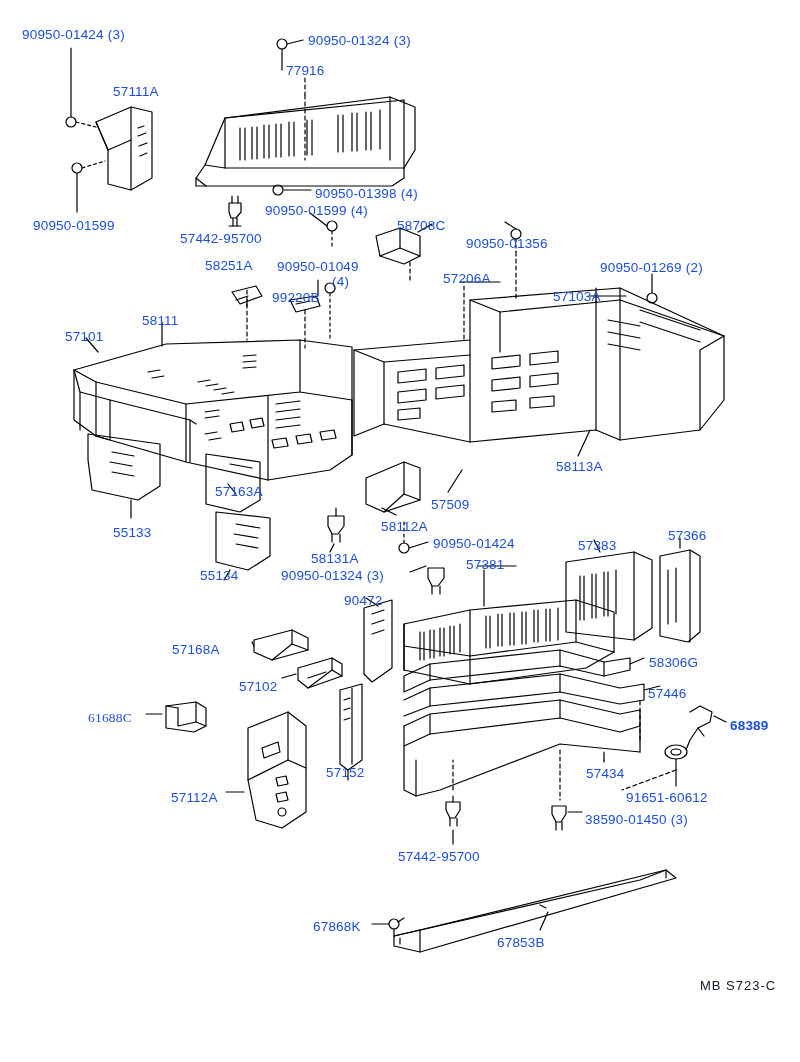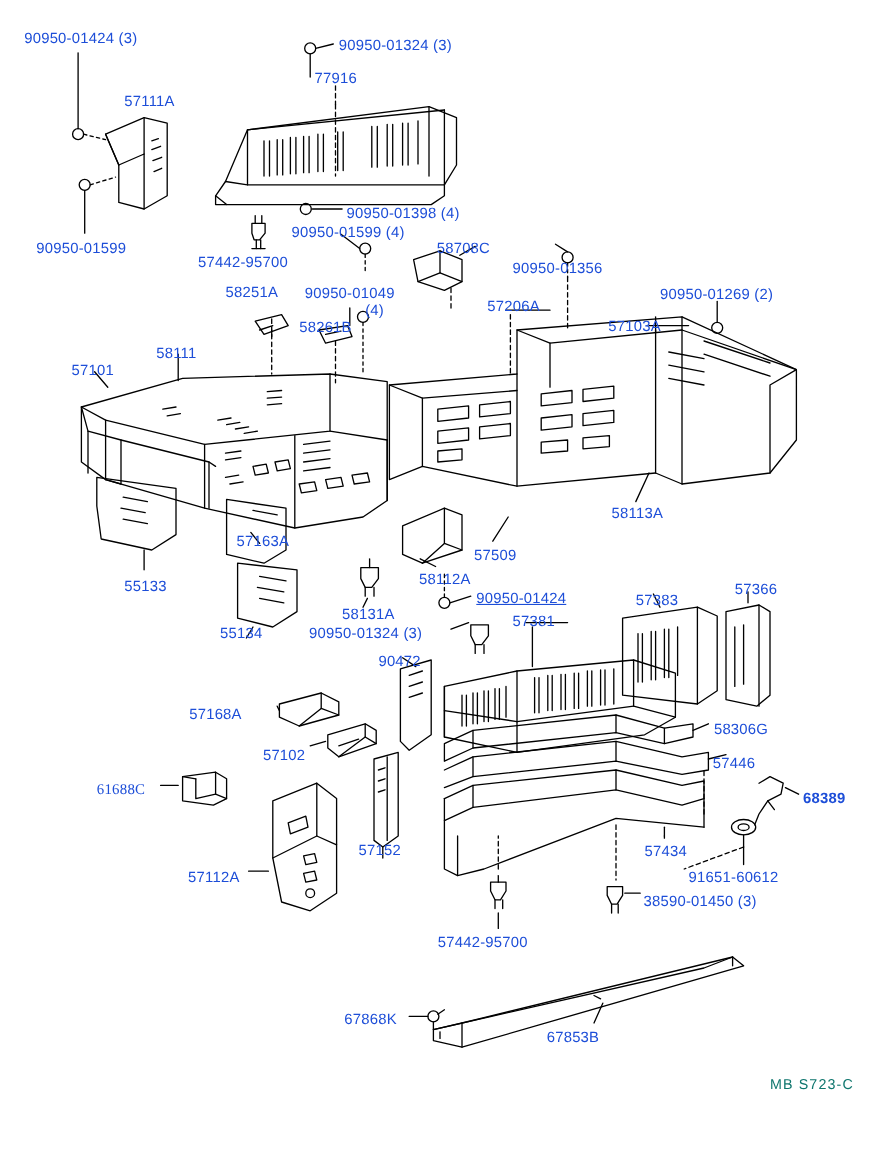--- a/index.html
+++ b/index.html
@@ -27,21 +27,21 @@
     font-family: "Liberation Sans", sans-serif;
     font-size: 13.5px;
     color: #1d4ed8;
     white-space: nowrap;
     letter-spacing: 0.2px;
   }
   .code-ref {
     position: absolute;
     font-family: "Liberation Sans", sans-serif;
     font-size: 13px;
-    color: #0f766e;
+    color: #0f172a;
     white-space: nowrap;
     letter-spacing: 1px;
   }
 </style>
 </head>
 <body>
 
 <div id="page">
 
   <svg id="svg-layer" viewBox="0 0 800 1062" xmlns="http://www.w3.org/2000/svg">
@@ -334,32 +334,32 @@
     <span class="lbl" style="left:33px;  top:218px;">90950-01599</span>
     <span class="lbl" style="left:265px; top:203px;">90950-01599  (4)</span>
     <span class="lbl" style="left:397px; top:218px;">58708C</span>
     <span class="lbl" style="left:466px; top:218px;margin-top:18px;">90950-01356</span>
     <span class="lbl" style="left:180px; top:231px;">57442-95700</span>
     <span class="lbl" style="left:205px; top:258px;">58251A</span>
     <span class="lbl" style="left:277px; top:259px;">90950-01049</span>
     <span class="lbl" style="left:332px; top:274px;">(4)</span>
     <span class="lbl" style="left:443px; top:271px;">57206A</span>
     <span class="lbl" style="left:600px; top:260px;">90950-01269 (2)</span>
-    <span class="lbl" style="left:272px; top:290px;">58261B</span>
+    <span class="lbl" style="left:272px; top:290px;">99220B</span>
     <span class="lbl" style="left:553px; top:289px;">57103A</span>
     <span class="lbl" style="left:142px; top:313px;">58111</span>
     <span class="lbl" style="left:65px;  top:329px;">57101</span>
     <span class="lbl" style="left:556px; top:459px;">58113A</span>
     <span class="lbl" style="left:215px; top:484px;">57163A</span>
     <span class="lbl" style="left:431px; top:497px;">57509</span>
     <span class="lbl" style="left:381px; top:519px;">58112A</span>
     <span class="lbl" style="left:113px; top:525px;">55133</span>
     <span class="lbl" style="left:578px; top:538px;">57383</span>
     <span class="lbl" style="left:668px; top:528px;">57366</span>
-    <span class="lbl" style="left:433px; top:536px;text-decoration:underline;">90950-01424</span>
+    <span class="lbl" style="left:433px; top:536px;">90950-01424</span>
     <span class="lbl" style="left:311px; top:551px;">58131A</span>
     <span class="lbl" style="left:200px; top:568px;">55134</span>
     <span class="lbl" style="left:466px; top:557px;">57381</span>
     <span class="lbl" style="left:281px; top:568px;">90950-01324 (3)</span>
     <span class="lbl" style="left:344px; top:593px;">90472</span>
     <span class="lbl" style="left:649px; top:655px;">58306G</span>
     <span class="lbl" style="left:172px; top:642px;">57168A</span>
     <span class="lbl" style="left:648px; top:686px;">57446</span>
     <span class="lbl" style="left:239px; top:679px;">57102</span>
     <span class="lbl" style="left:88px;  top:710px;font-family:Liberation Serif, serif;">61688C</span>

